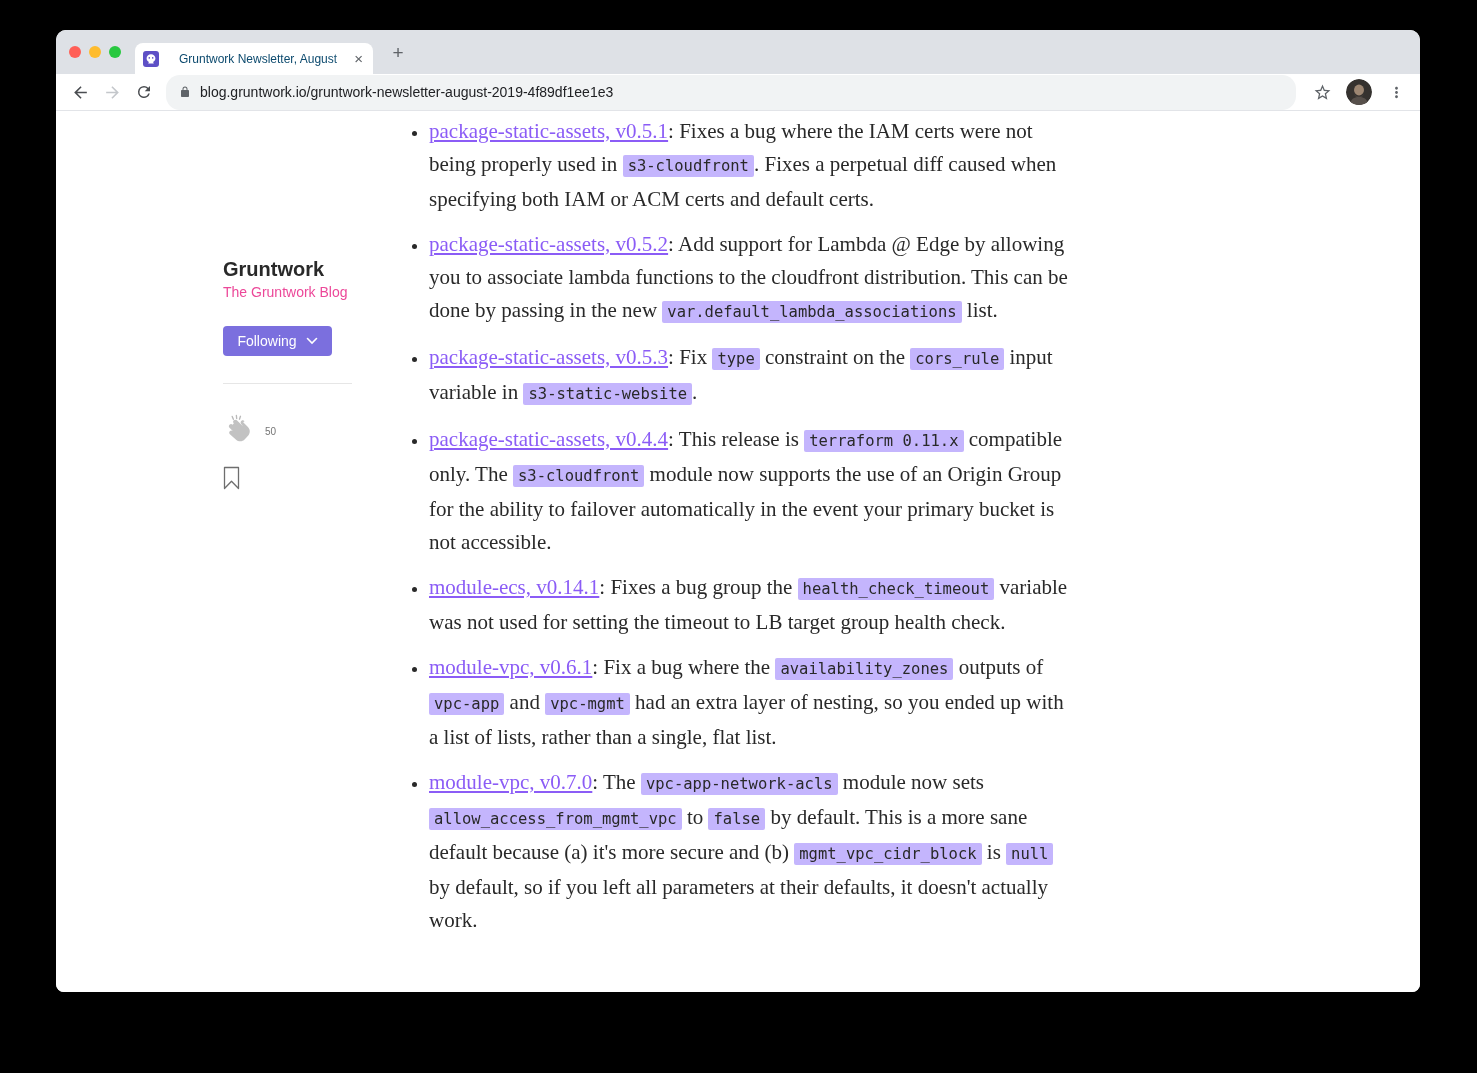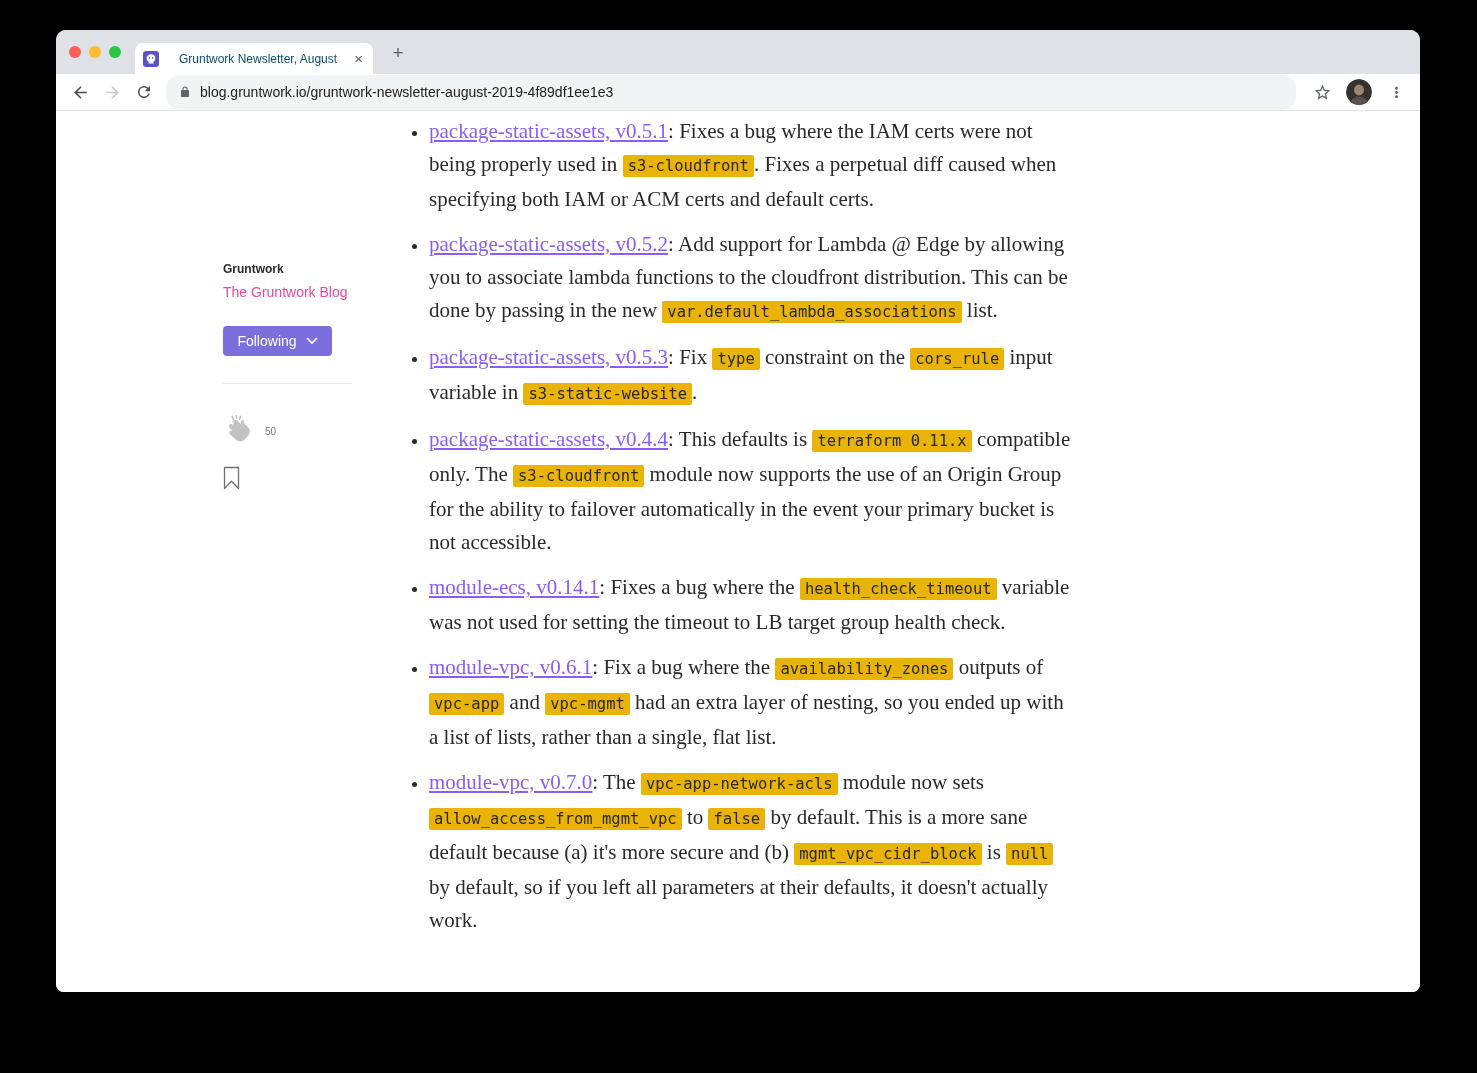--- a/index.html
+++ b/index.html
@@ -56,21 +56,21 @@
     box-sizing:border-box;min-width:0;
   }
   .url-text{margin-left:9px;font-size:14px;color:#202124;white-space:nowrap;
     overflow:hidden;}
   .avatar{width:26px;height:26px;border-radius:50%;overflow:hidden;
     margin:0 8px;flex:0 0 auto;}
   
   .content{flex:1;background:#fff;position:relative;overflow:hidden;}
   
   .sidebar{position:absolute;left:167px;top:148px;width:180px;}
-  .pub-name{font-size:12px;font-weight:700;color:#292929;line-height:20px;}
+  .pub-name{font-size:20px;font-weight:700;color:#292929;line-height:20px;}
   .pub-sub{font-size:14px;color:#ec4899;margin-top:4px;line-height:18px;}
   .follow-btn{
     margin-top:25px;width:109px;height:30px;border:none;border-radius:4px;
     color:#fff;font-size:14px;font-family:"Liberation Sans",sans-serif;
     display:inline-flex;align-items:center;justify-content:center;gap:9px;
     cursor:pointer;
   }
   .side-divider{margin-top:27px;width:129px;border-top:1px solid #e6e6e6;height:0;}
   .clap-row{margin-top:29px;display:flex;align-items:center;gap:10px;}
   .clap-count{font-size:10px;color:#757575;}
@@ -80,21 +80,21 @@
     position:absolute;left:356px;top:4px;width:666px;
     font-family:"Liberation Serif","DejaVu Serif",serif;
     font-size:21px;line-height:33px;color:#292929;
   }
   .article ul{margin:0;padding-left:17px;list-style:disc outside;}
   .article li{margin-bottom:12px;}
   .article li::marker{color:#292929;font-size:18px;}
   .article a.rel-link{color:#8b5cf6;text-decoration:underline;cursor:pointer;}
   .article code{
     font-family:"DejaVu Sans Mono","Liberation Mono",monospace;
-    font-size:15.5px;background:#eab308;padding:2px 5px;border-radius:2px;
+    font-size:15.5px;background:#c4b5fd;padding:2px 5px;border-radius:2px;
     color:#292929;white-space:nowrap;
   }
 </style>
 </head>
 <body>
 
 <div class="window">
 
   <div class="tabstrip">
     <div class="traffic red"></div>
@@ -202,21 +202,21 @@
           </svg>
         </span>
       </div>
     </div>
 
     <div class="article">
       <ul>
           <li><a class="rel-link" href="#">package-static-assets, v0.5.1</a><span>: Fixes a bug where the IAM certs were not being properly used in </span><code>s3-cloudfront</code><span>. Fixes a perpetual diff caused when specifying both IAM or ACM certs and default certs.</span></li>
           <li><a class="rel-link" href="#">package-static-assets, v0.5.2</a><span>: Add support for Lambda @ Edge by allowing you to associate lambda functions to the cloudfront distribution. This can be done by passing in the new </span><code>var.default_lambda_associations</code><span> list.</span></li>
           <li><a class="rel-link" href="#">package-static-assets, v0.5.3</a><span>: Fix </span><code>type</code><span> constraint on the </span><code>cors_rule</code><span> input variable in </span><code>s3-static-website</code><span>.</span></li>
-          <li><a class="rel-link" href="#">package-static-assets, v0.4.4</a><span>: This defaults is </span><code>terraform 0.11.x</code><span> compatible only. The </span><code>s3-cloudfront</code><span> module now supports the use of an Origin Group for the ability to failover automatically in the event your primary bucket is not accessible.</span></li>
-          <li><a class="rel-link" href="#">module-ecs, v0.14.1</a><span>: Fixes a bug where the </span><code>health_check_timeout</code><span> variable was not used for setting the timeout to LB target group health check.</span></li>
+          <li><a class="rel-link" href="#">package-static-assets, v0.4.4</a><span>: This release is </span><code>terraform 0.11.x</code><span> compatible only. The </span><code>s3-cloudfront</code><span> module now supports the use of an Origin Group for the ability to failover automatically in the event your primary bucket is not accessible.</span></li>
+          <li><a class="rel-link" href="#">module-ecs, v0.14.1</a><span>: Fixes a bug group the </span><code>health_check_timeout</code><span> variable was not used for setting the timeout to LB target group health check.</span></li>
           <li><a class="rel-link" href="#">module-vpc, v0.6.1</a><span>: Fix a bug where the </span><code>availability_zones</code><span> outputs of </span><code>vpc-app</code><span> and </span><code>vpc-mgmt</code><span> had an extra layer of nesting, so you ended up with a list of lists, rather than a single, flat list.</span></li>
           <li><a class="rel-link" href="#">module-vpc, v0.7.0</a><span>: The </span><code>vpc-app-network-acls</code><span> module now sets </span><code>allow_access_from_mgmt_vpc</code><span> to </span><code>false</code><span> by default. This is a more sane default because (a) it's more secure and (b) </span><code>mgmt_vpc_cidr_block</code><span> is </span><code>null</code><span> by default, so if you left all parameters at their defaults, it doesn't actually work.</span></li>
         </ul>
     </div>
 
   </div>
 </div>
 
 </body></html>

